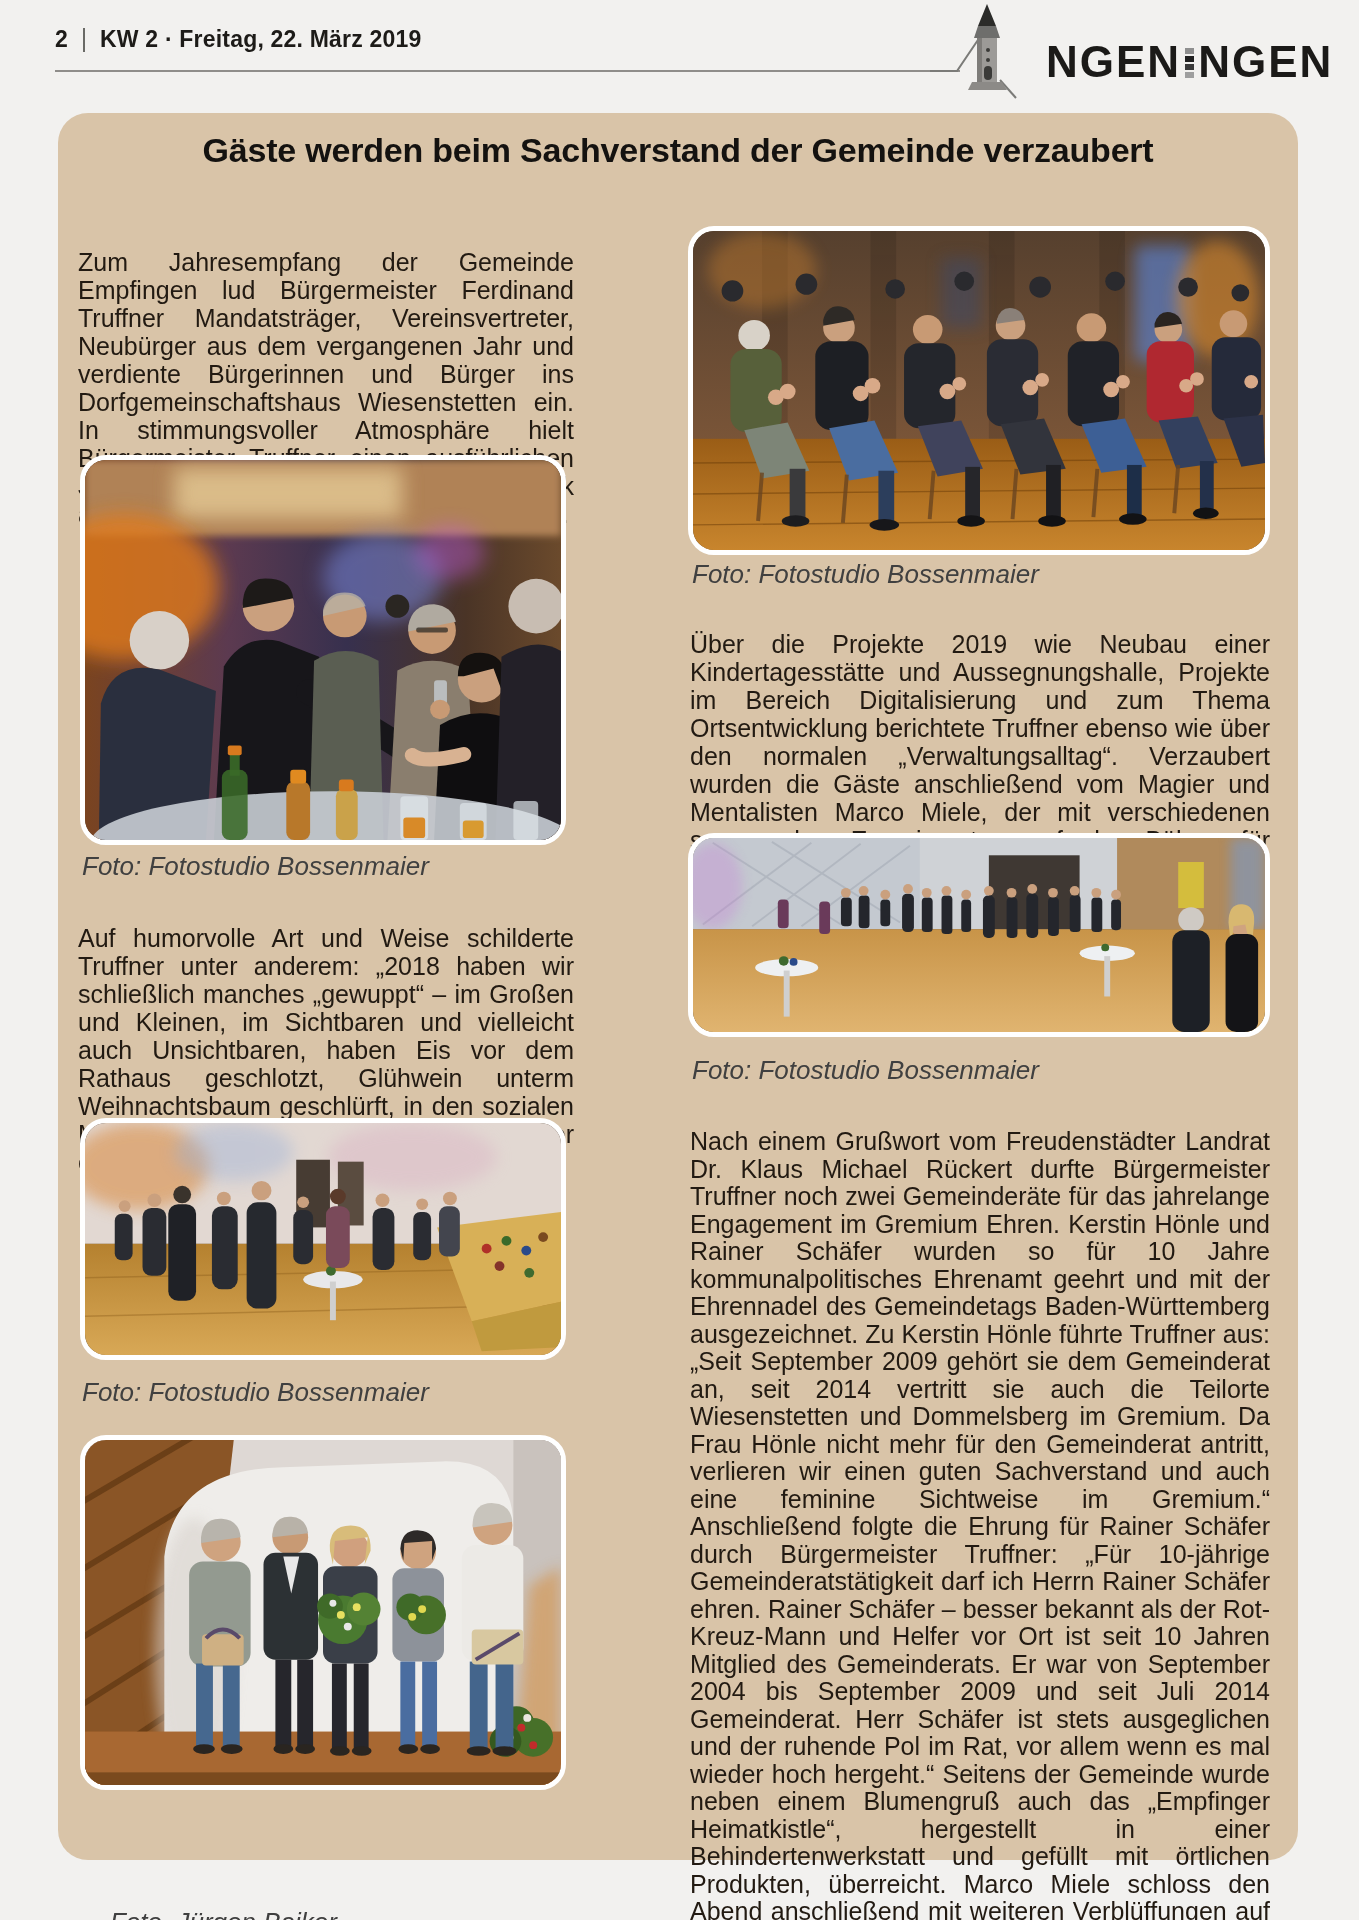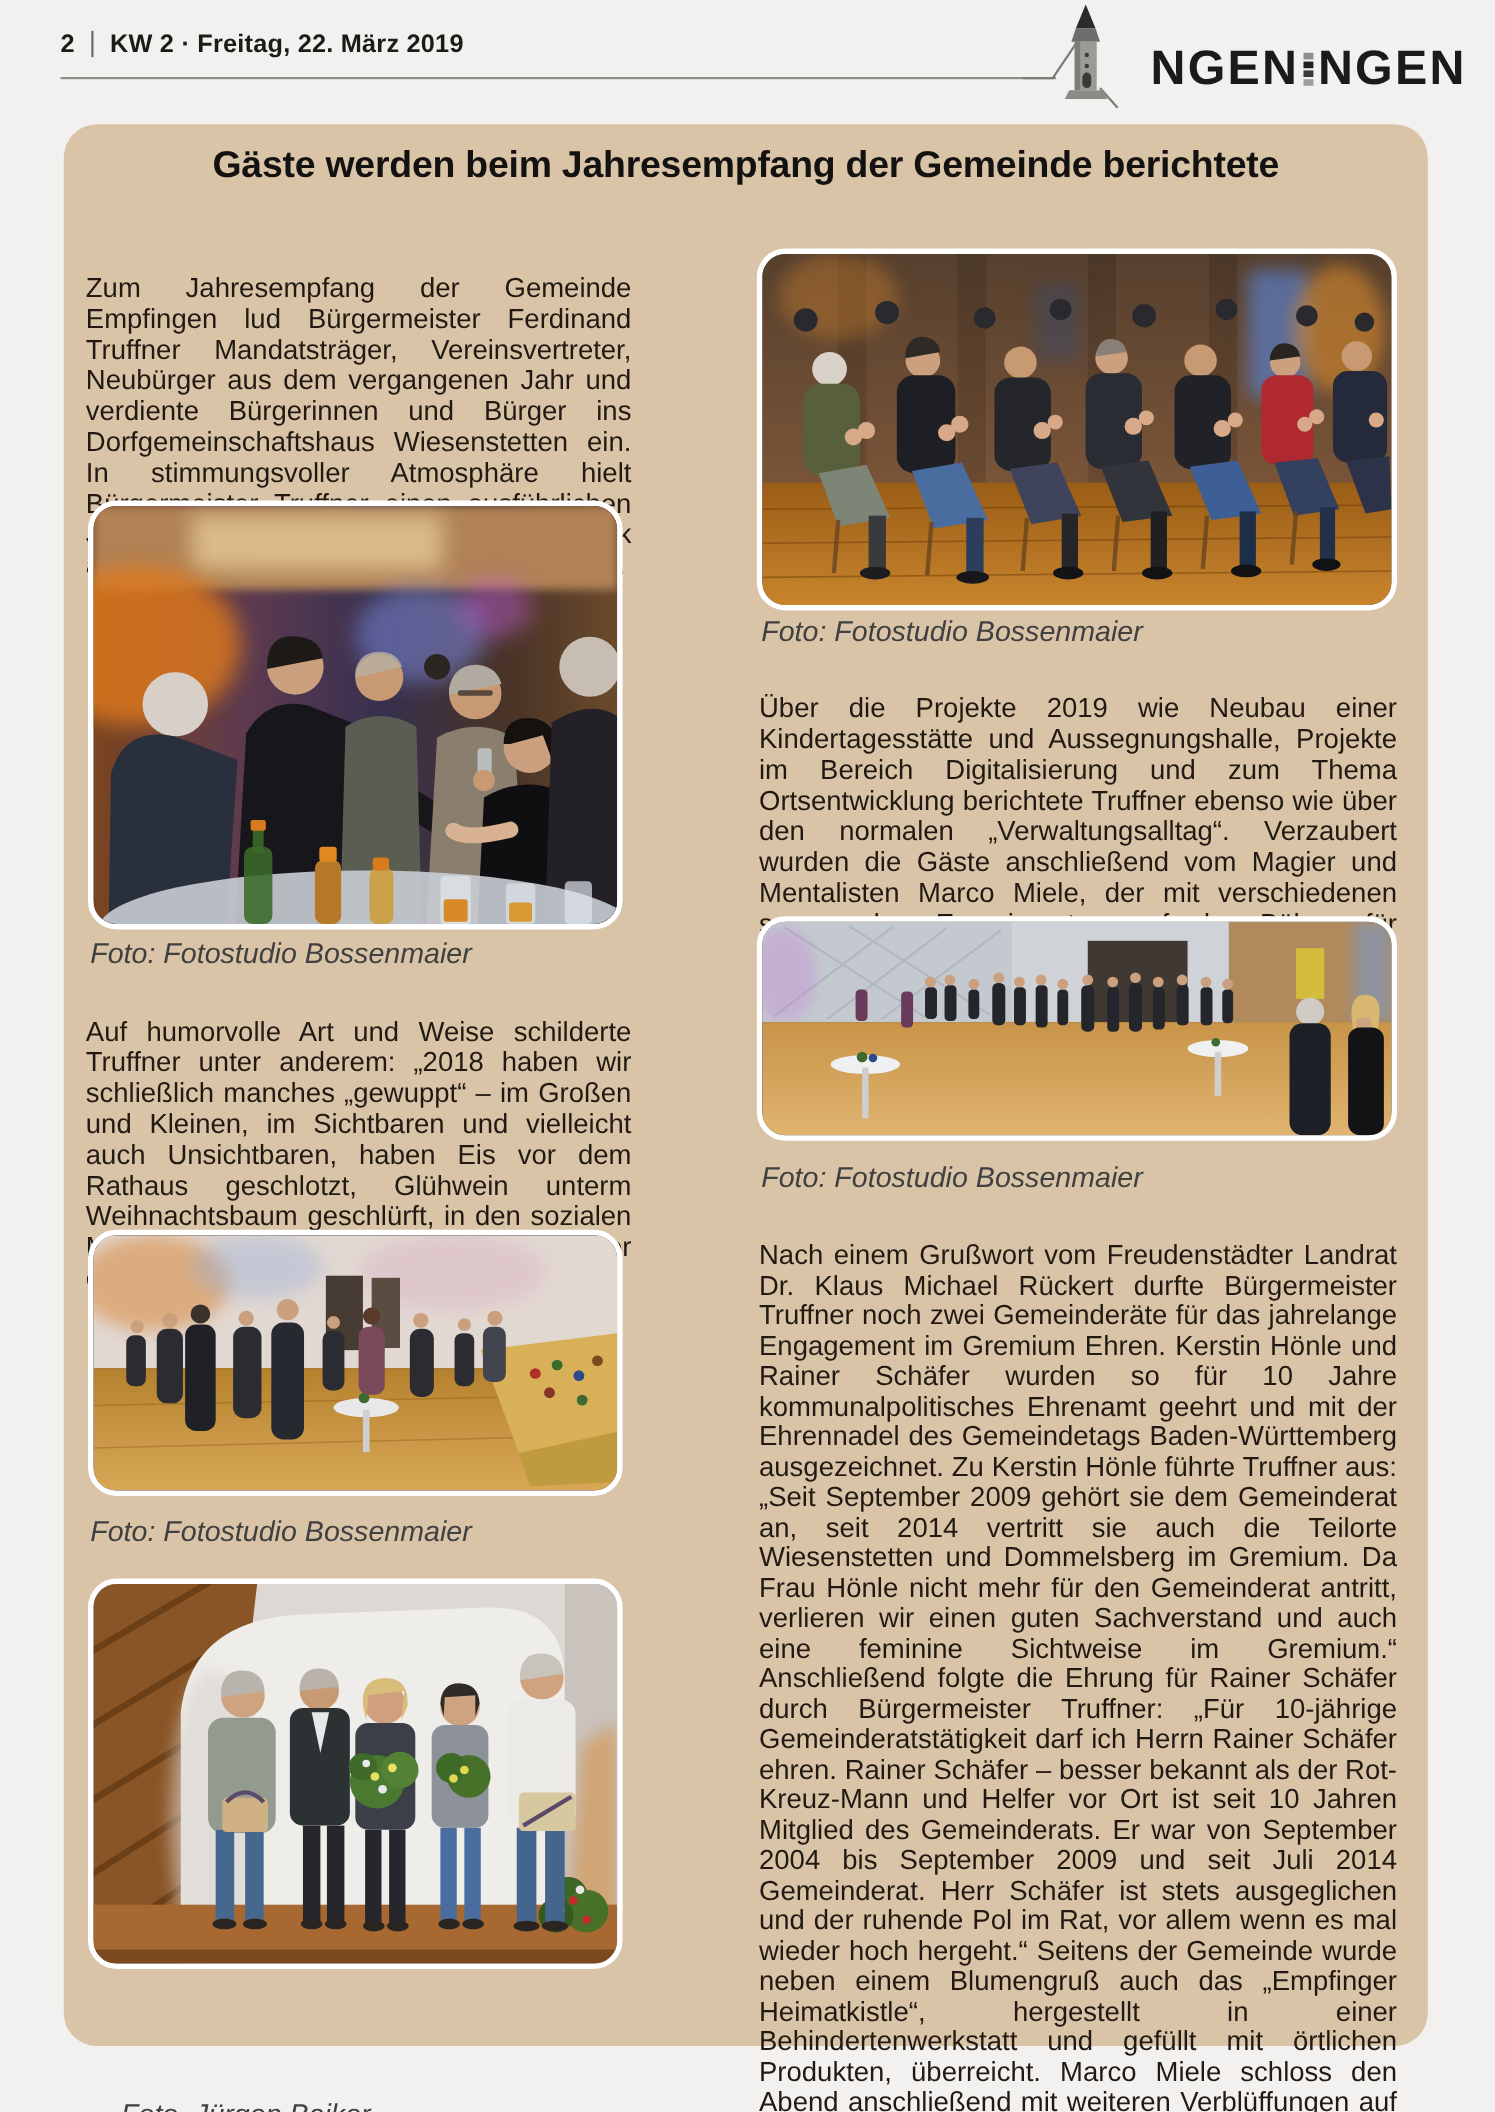--- a/index.html
+++ b/index.html
@@ -93,21 +93,21 @@
         <span class="ib2"></span>
         <span class="ib3"></span>
         <span class="ib4"></span>
     </span>
     <span>NGEN</span>
   </div>
 </div>
 
 <div class="panel">
 
-  <div class="title">Gäste werden beim Jahresempfang der Gemeinde berichtete</div>
+  <div class="title">Gäste werden beim Sachverstand der Gemeinde verzaubert</div>
 
   <p class="body-text l-para1">Zum Jahresempfang der Gemeinde Empfingen lud Bürgermeister Ferdinand Truffner Mandatsträger, Vereinsvertreter, Neubürger aus dem vergangenen Jahr und verdiente Bürgerinnen und Bürger ins Dorfgemeinschaftshaus Wiesenstetten ein. In stimmungsvoller Atmosphäre hielt Bürgermeister Truffner einen ausführlichen Jahresrückblick mit gleichzeitigem Ausblick auf die kommenden Projekte der Gemeinde.</p>
 
   <div class="photo l-photo1">
     <svg viewBox="0 0 480 390" preserveAspectRatio="none">
       <defs>
         <linearGradient id="gA" x1="0" y1="0" x2="1" y2="0">
           <stop offset="0" stop-color="#7a4420"></stop>
             <stop offset="0.3" stop-color="#5c3a50"></stop>
           <stop offset="0.55" stop-color="#37304e"></stop>

